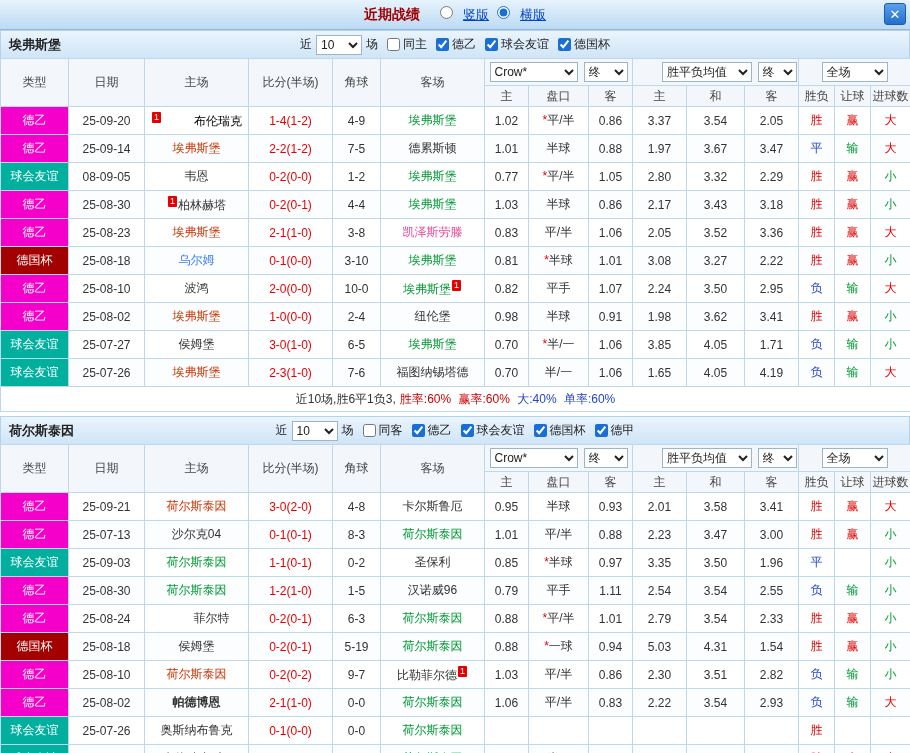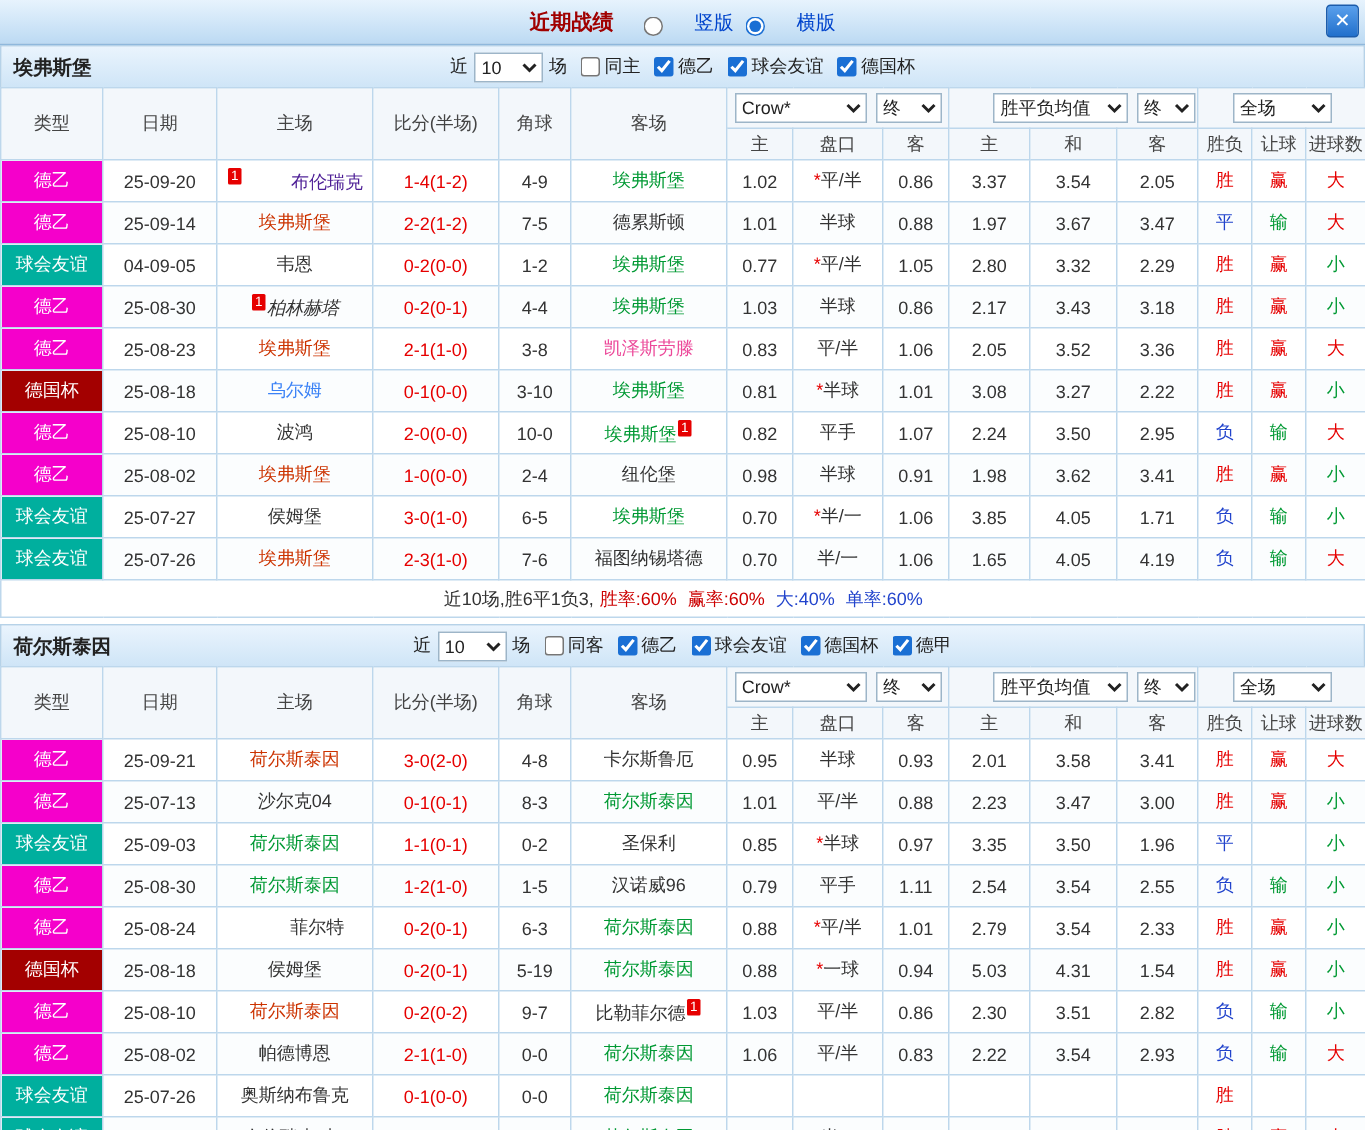--- a/index.html
+++ b/index.html
@@ -1,20 +1,20 @@
 <!DOCTYPE html>
 <html><head>
 <meta charset="utf-8">
 <style>
   html,body{margin:0;padding:0;}
   body{width:910px;background:#fff;font-family:"Liberation Sans","DejaVu Sans",sans-serif;font-size:12px;color:#333;}
   
   .titlebar{position:relative;height:29px;background:linear-gradient(#e7f3fd,#bcdaf3);border-bottom:1px solid #8fb8dc;display:flex;align-items:center;justify-content:center;}
   .title{color:#a00000;font-weight:bold;font-size:14px;margin-right:12px;}
-  .radio-opt{display:inline-flex;align-items:flex-end;color:#0044cc;font-size:13px;margin-left:8px;gap:21px;cursor:pointer;}
+  .radio-opt{display:inline-flex;align-items:flex-start;color:#0044cc;font-size:13px;margin-left:8px;gap:10px;cursor:pointer;text-decoration:underline;}
   input[type=radio],input[type=checkbox]{accent-color:#1a6fd4;margin:0;width:13px;height:13px;}
   .close-btn{position:absolute;right:4px;top:3px;width:22px;height:22px;background:linear-gradient(#5aa0ec,#2270cc);color:#fff;font-weight:bold;display:flex;align-items:center;justify-content:center;border-radius:3px;cursor:pointer;font-size:13px;border:1px solid #1c5cab;box-sizing:border-box;}
   
   .section.second{margin-top:4px;}
   .teambar{position:relative;height:28px;background:linear-gradient(#eaf4fd,#cfe5f7);border:1px solid #b6d2e8;border-bottom:none;display:flex;align-items:center;box-sizing:border-box;}
   .team-name{position:absolute;left:8px;font-weight:bold;font-size:13px;color:#222;}
   .filters{margin:0 auto;display:flex;align-items:center;font-size:12px;color:#222;}
   .filters select{margin:0 4px;}
   .cbs{display:inline-flex;align-items:center;}
   .cb{display:inline-flex;align-items:center;margin-left:9px;gap:3px;cursor:pointer;}
@@ -143,21 +143,21 @@
           <th data-name="col-avg-away">客</th>
           <th data-name="col-outcome">胜负</th>
           <th data-name="col-handicap-result">让球</th>
           <th data-name="col-goals-result">进球数</th>
         </tr>
       </thead>
       <tbody>
           <tr data-name="match-row">
             <td class="c-type" data-name="league-type-cell" style="background: rgb(245, 0, 203);">德乙</td>
             <td data-name="date-cell">25-09-20</td>
-            <td data-name="home-team-cell"><span class="badge1" data-name="rank-badge">1</span><span data-name="team-name" style="color: #4c1d95; margin-left: 32px;">布伦瑞克</span></td>
+            <td data-name="home-team-cell"><span class="badge1" data-name="rank-badge">1</span><span data-name="team-name" style="color: #000000; margin-left: 32px;">布伦瑞克</span></td>
             <td class="score" data-name="score-cell">1-4(1-2)</td>
             <td data-name="corner-cell">4-9</td>
             <td data-name="away-team-cell"><span data-name="team-name" style="color: rgb(0, 153, 51);">埃弗斯堡</span></td>
             <td data-name="odds-home-cell">1.02</td>
             <td data-name="odds-handicap-cell"><span class="star" data-name="favourite-star">*</span>平/半</td>
             <td data-name="odds-away-cell">0.86</td>
             <td data-name="avg-home-cell">3.37</td>
             <td data-name="avg-draw-cell">3.54</td>
             <td data-name="avg-away-cell">2.05</td>
             <td data-name="outcome-cell" style="color: rgb(230, 0, 0);">胜</td>
@@ -176,39 +176,39 @@
             <td data-name="odds-away-cell">0.88</td>
             <td data-name="avg-home-cell">1.97</td>
             <td data-name="avg-draw-cell">3.67</td>
             <td data-name="avg-away-cell">3.47</td>
             <td data-name="outcome-cell" style="color: rgb(34, 68, 204);">平</td>
             <td data-name="handicap-result-cell" style="color: rgb(0, 153, 51);">输</td>
             <td data-name="goals-result-cell" style="color: rgb(230, 0, 0);">大</td>
           </tr>
           <tr data-name="match-row">
             <td class="c-type" data-name="league-type-cell" style="background: rgb(0, 175, 158);">球会友谊</td>
-            <td data-name="date-cell">04-09-05</td>
+            <td data-name="date-cell">08-09-05</td>
             <td data-name="home-team-cell"><span data-name="team-name" style="color: rgb(51, 51, 51);">韦恩</span></td>
             <td class="score" data-name="score-cell">0-2(0-0)</td>
             <td data-name="corner-cell">1-2</td>
             <td data-name="away-team-cell"><span data-name="team-name" style="color: rgb(0, 153, 51);">埃弗斯堡</span></td>
             <td data-name="odds-home-cell">0.77</td>
             <td data-name="odds-handicap-cell"><span class="star" data-name="favourite-star">*</span>平/半</td>
             <td data-name="odds-away-cell">1.05</td>
             <td data-name="avg-home-cell">2.80</td>
             <td data-name="avg-draw-cell">3.32</td>
             <td data-name="avg-away-cell">2.29</td>
             <td data-name="outcome-cell" style="color: rgb(230, 0, 0);">胜</td>
             <td data-name="handicap-result-cell" style="color: rgb(230, 0, 0);">赢</td>
             <td data-name="goals-result-cell" style="color: rgb(0, 153, 51);">小</td>
           </tr>
           <tr data-name="match-row">
             <td class="c-type" data-name="league-type-cell" style="background: rgb(245, 0, 203);">德乙</td>
             <td data-name="date-cell">25-08-30</td>
-            <td data-name="home-team-cell"><span class="badge1" data-name="rank-badge">1</span><span data-name="team-name" style="color: rgb(51, 51, 51); font-style: italic;">柏林赫塔</span></td>
+            <td data-name="home-team-cell"><span class="badge1" data-name="rank-badge">1</span><span data-name="team-name" style="color: rgb(51, 51, 51);">柏林赫塔</span></td>
             <td class="score" data-name="score-cell">0-2(0-1)</td>
             <td data-name="corner-cell">4-4</td>
             <td data-name="away-team-cell"><span data-name="team-name" style="color: rgb(0, 153, 51);">埃弗斯堡</span></td>
             <td data-name="odds-home-cell">1.03</td>
             <td data-name="odds-handicap-cell">半球</td>
             <td data-name="odds-away-cell">0.86</td>
             <td data-name="avg-home-cell">2.17</td>
             <td data-name="avg-draw-cell">3.43</td>
             <td data-name="avg-away-cell">3.18</td>
             <td data-name="outcome-cell" style="color: rgb(230, 0, 0);">胜</td>
@@ -527,21 +527,21 @@
             <td data-name="avg-home-cell">2.30</td>
             <td data-name="avg-draw-cell">3.51</td>
             <td data-name="avg-away-cell">2.82</td>
             <td data-name="outcome-cell" style="color: rgb(34, 68, 204);">负</td>
             <td data-name="handicap-result-cell" style="color: rgb(0, 153, 51);">输</td>
             <td data-name="goals-result-cell" style="color: rgb(0, 153, 51);">小</td>
           </tr>
           <tr data-name="match-row">
             <td class="c-type" data-name="league-type-cell" style="background: rgb(245, 0, 203);">德乙</td>
             <td data-name="date-cell">25-08-02</td>
-            <td data-name="home-team-cell"><span data-name="team-name" style="color: rgb(51, 51, 51);">帕德博恩</span></td>
+            <td data-name="home-team-cell"><span data-name="team-name" style="color: rgb(51, 51, 51); font-weight: bold;">帕德博恩</span></td>
             <td class="score" data-name="score-cell">2-1(1-0)</td>
             <td data-name="corner-cell">0-0</td>
             <td data-name="away-team-cell"><span data-name="team-name" style="color: rgb(0, 153, 51);">荷尔斯泰因</span></td>
             <td data-name="odds-home-cell">1.06</td>
             <td data-name="odds-handicap-cell">平/半</td>
             <td data-name="odds-away-cell">0.83</td>
             <td data-name="avg-home-cell">2.22</td>
             <td data-name="avg-draw-cell">3.54</td>
             <td data-name="avg-away-cell">2.93</td>
             <td data-name="outcome-cell" style="color: rgb(34, 68, 204);">负</td>

